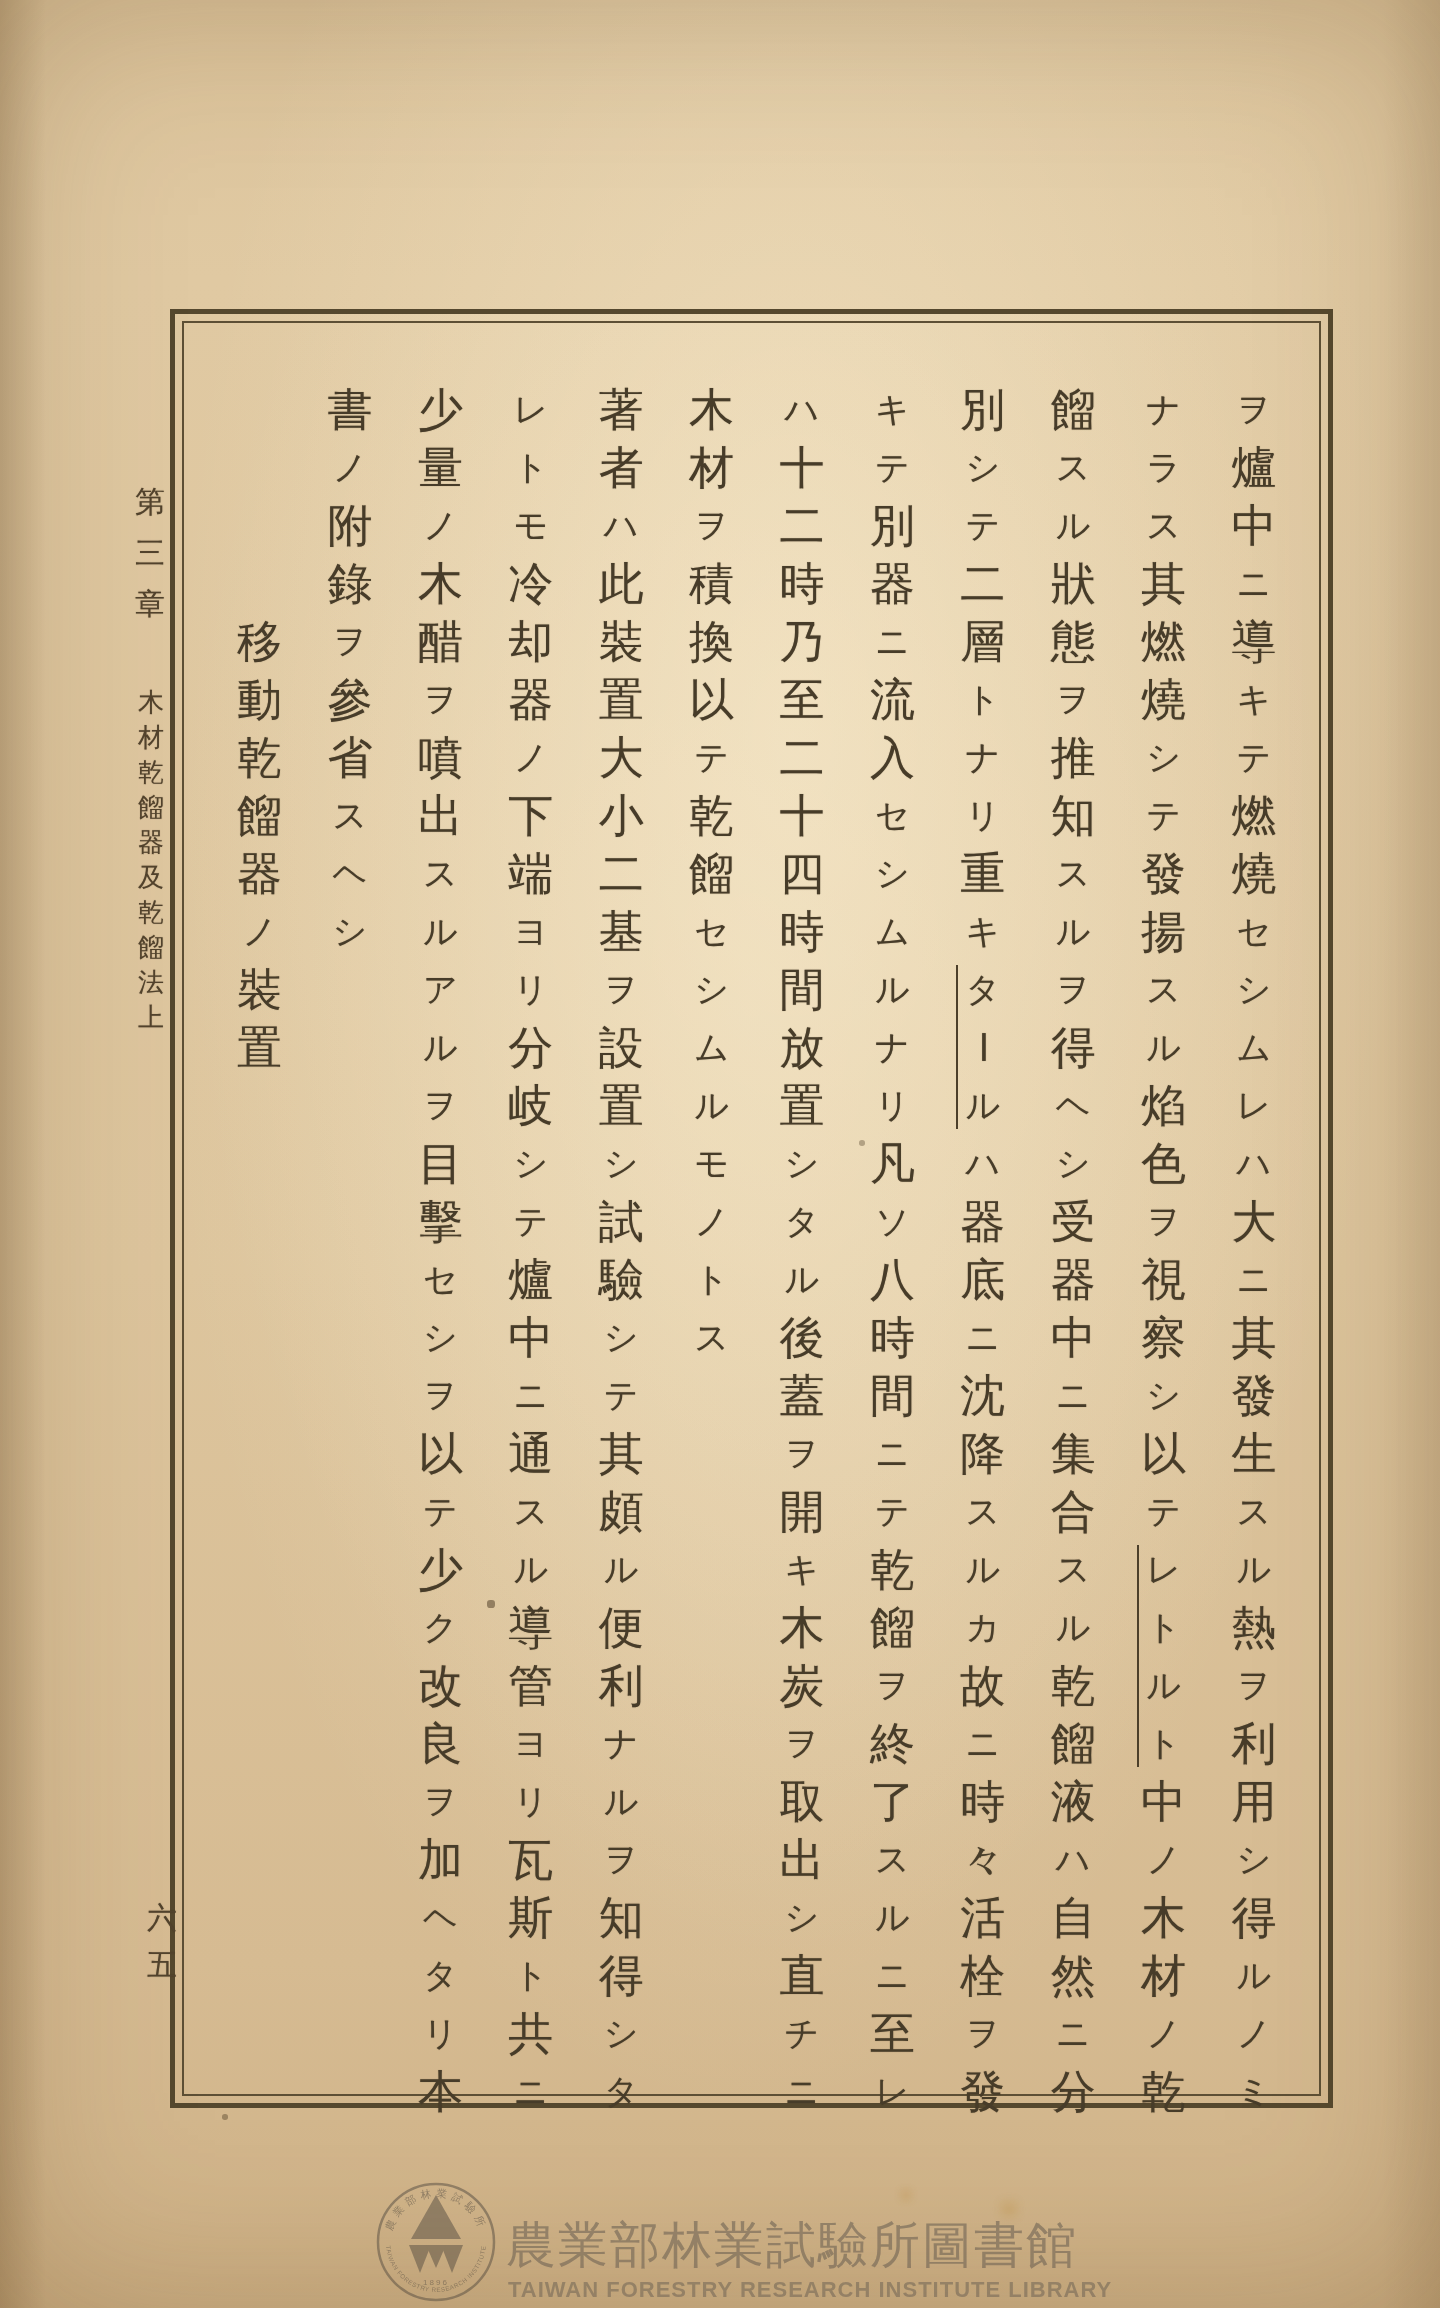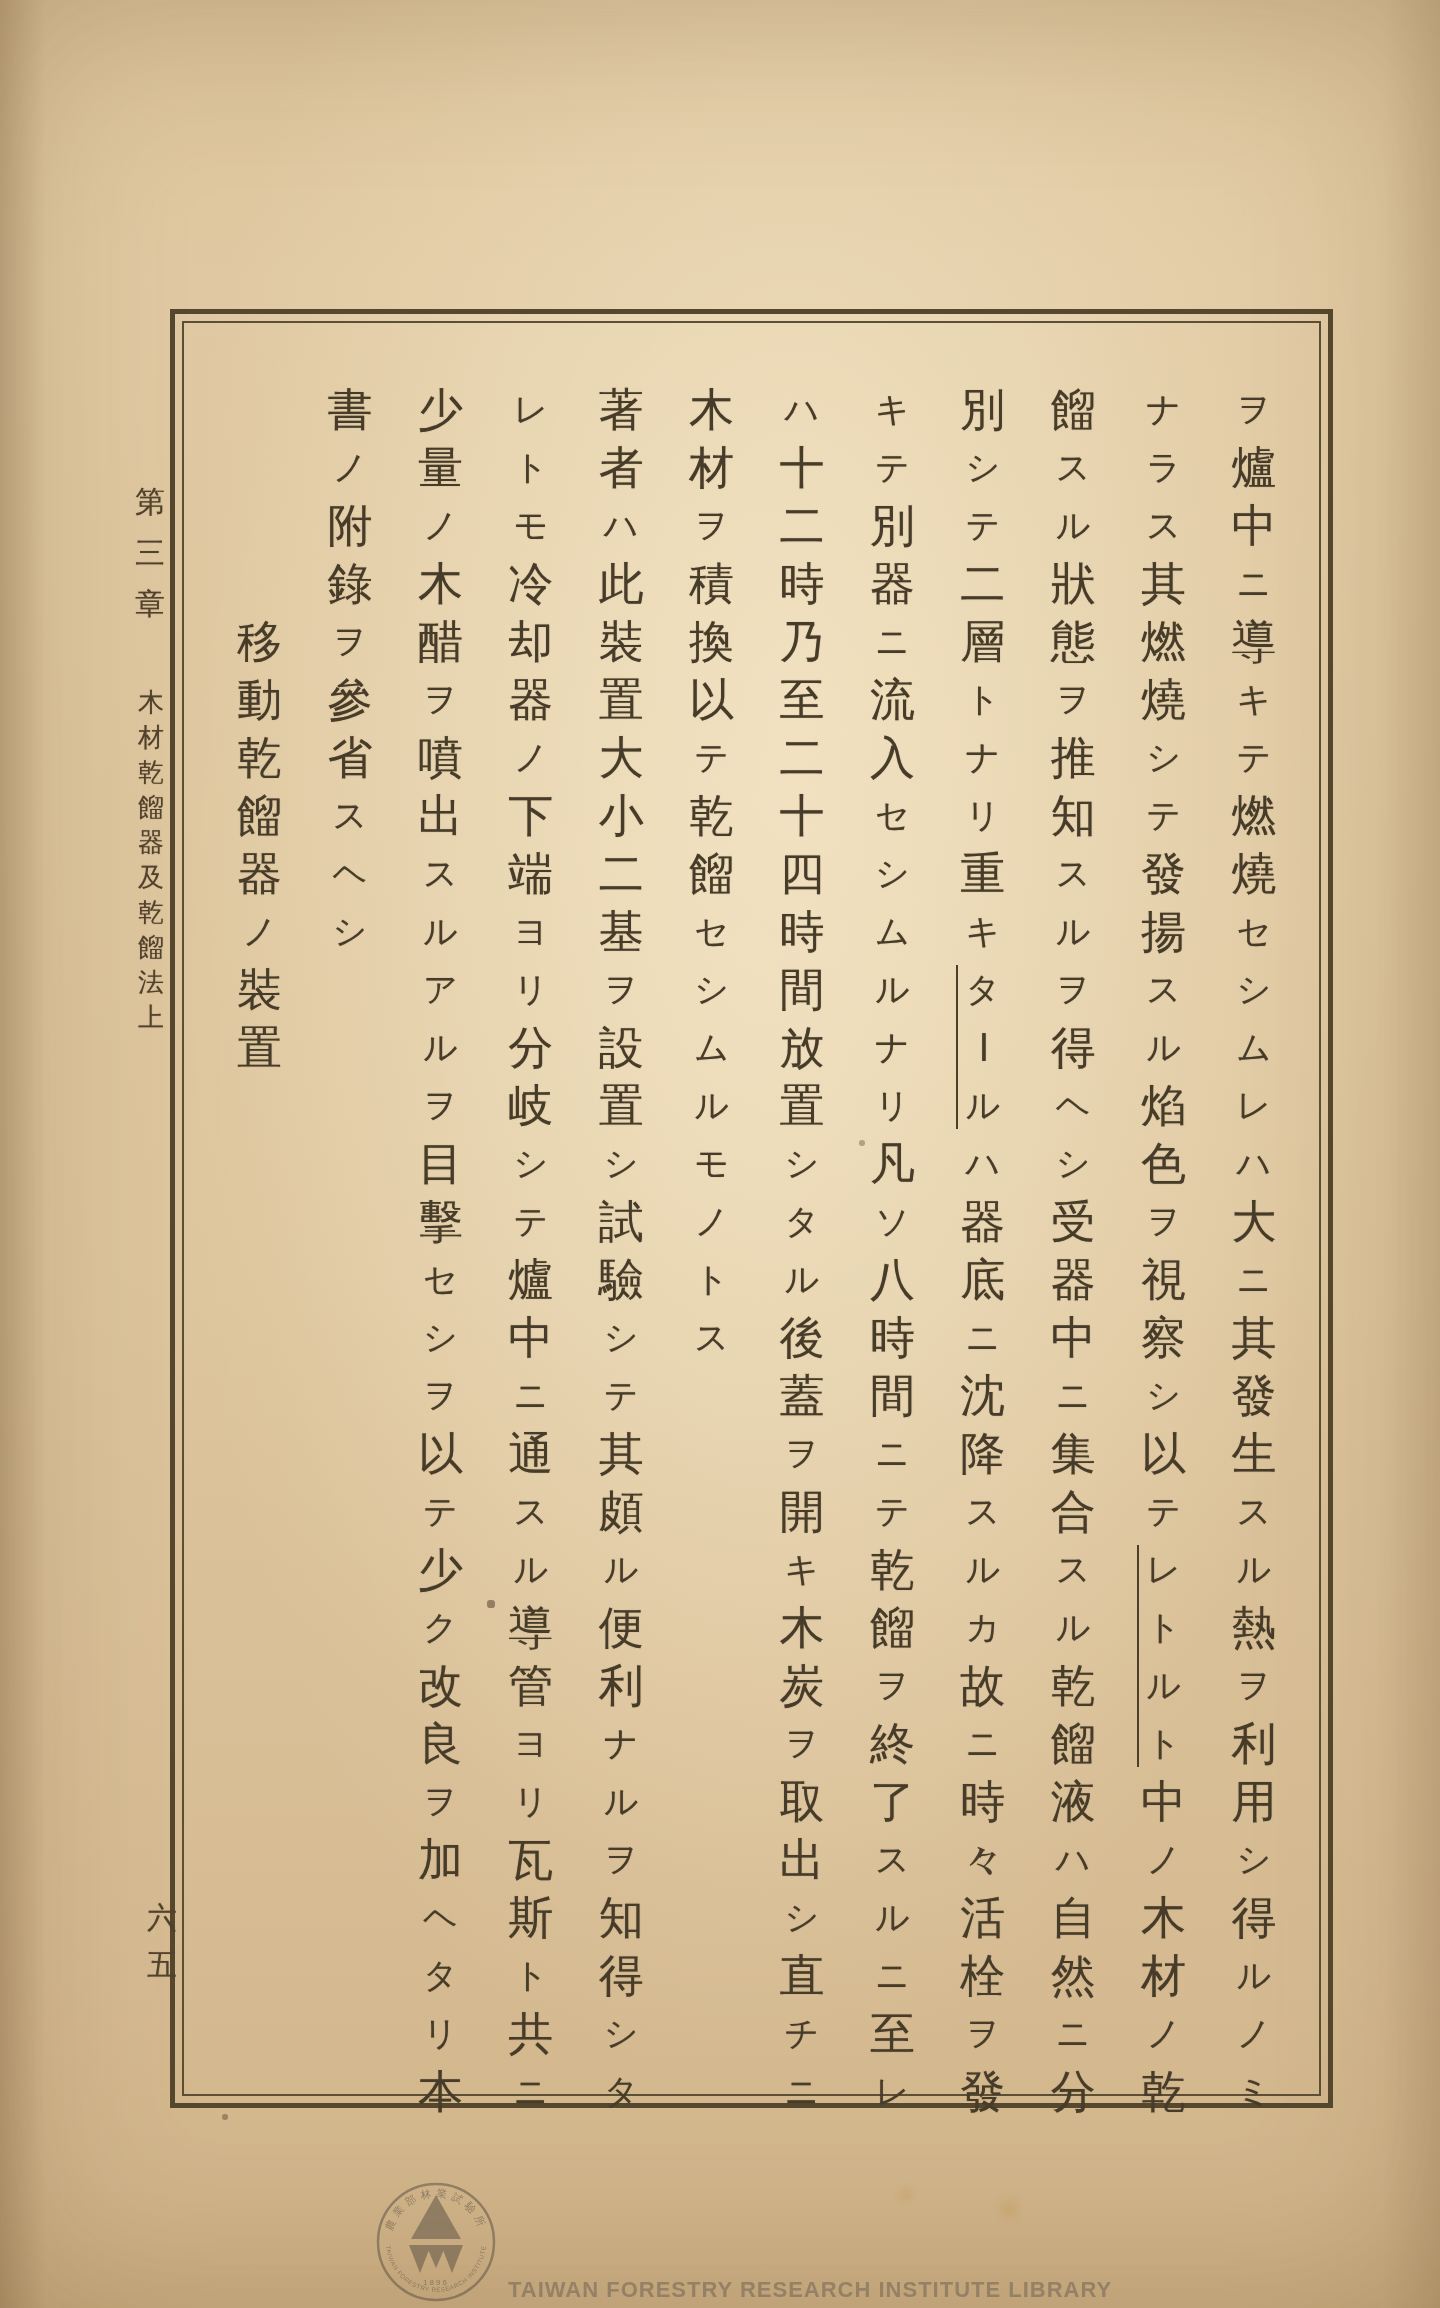--- a/index.html
+++ b/index.html
@@ -457,18 +457,19 @@
         <path id="arcBottom" d="M 12,62 A 50,50 0 0 0 112,62" fill="none"></path>
         <text font-size="10.5" letter-spacing="4.5" font-family="DejaVu Serif, serif">
           <textPath href="#arcTop" startOffset="50%" text-anchor="middle">農業部林業試驗所</textPath>
         </text>
         <text font-size="6.2" letter-spacing="0.6" font-family="Liberation Sans, sans-serif">
           <textPath href="#arcBottom" startOffset="50%" text-anchor="middle">TAIWAN FORESTRY RESEARCH INSTITUTE</textPath>
         </text>
         <text x="62" y="105" font-size="8" letter-spacing="2" text-anchor="middle" font-family="Liberation Sans, sans-serif">1896</text>
       </g>
     </svg>
+    <div class="stamp-kanji">農業部林業試驗所圖書館</div>
     <div class="stamp-latin">TAIWAN FORESTRY RESEARCH INSTITUTE LIBRARY</div>
   </div>
 
   <div class="specks"></div>
   <div class="vignette"></div>
 </div>
 
 </body></html>

